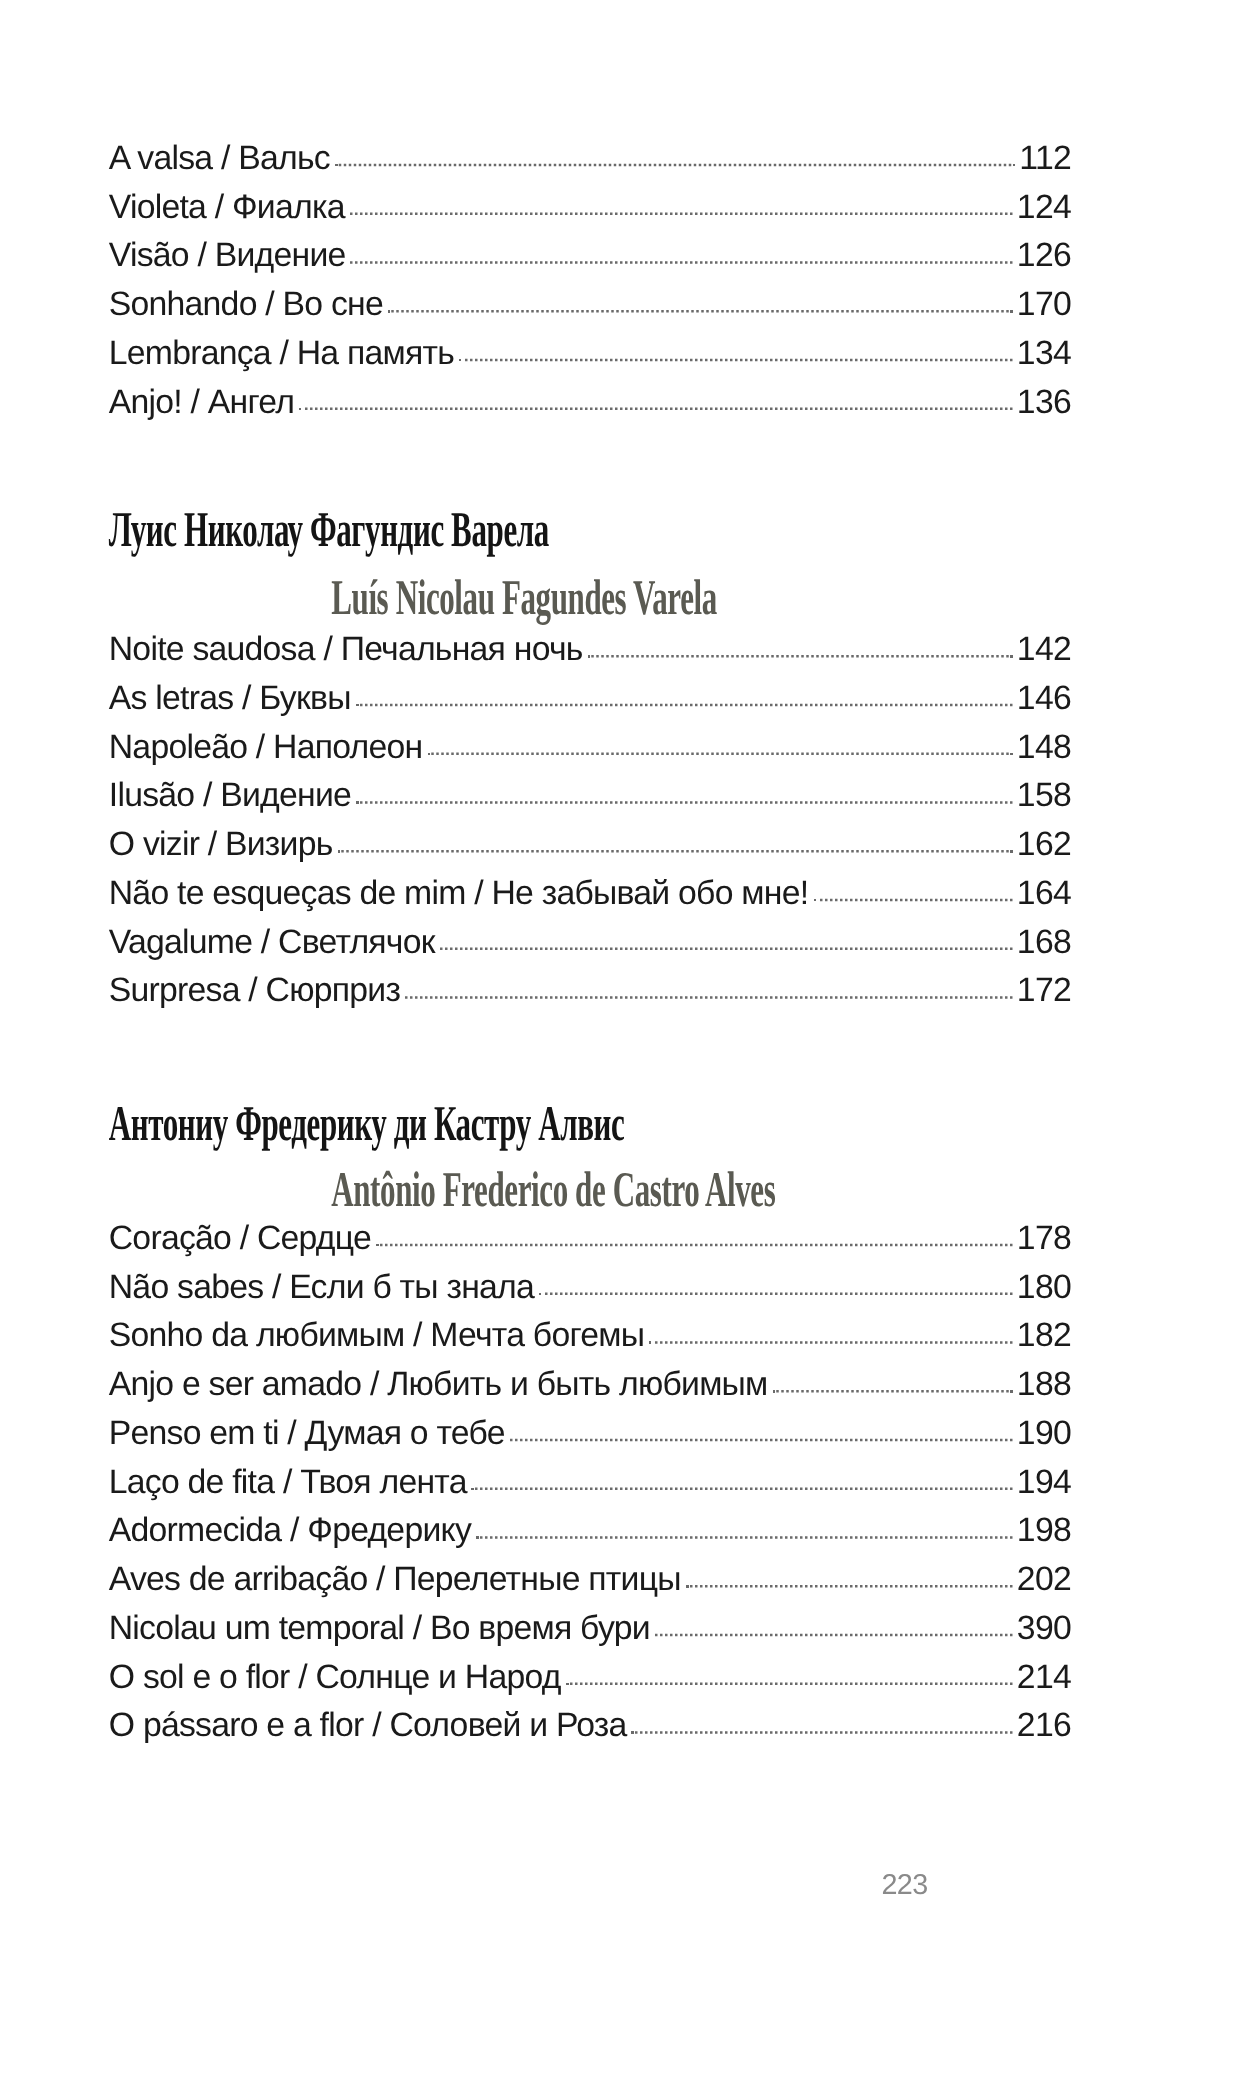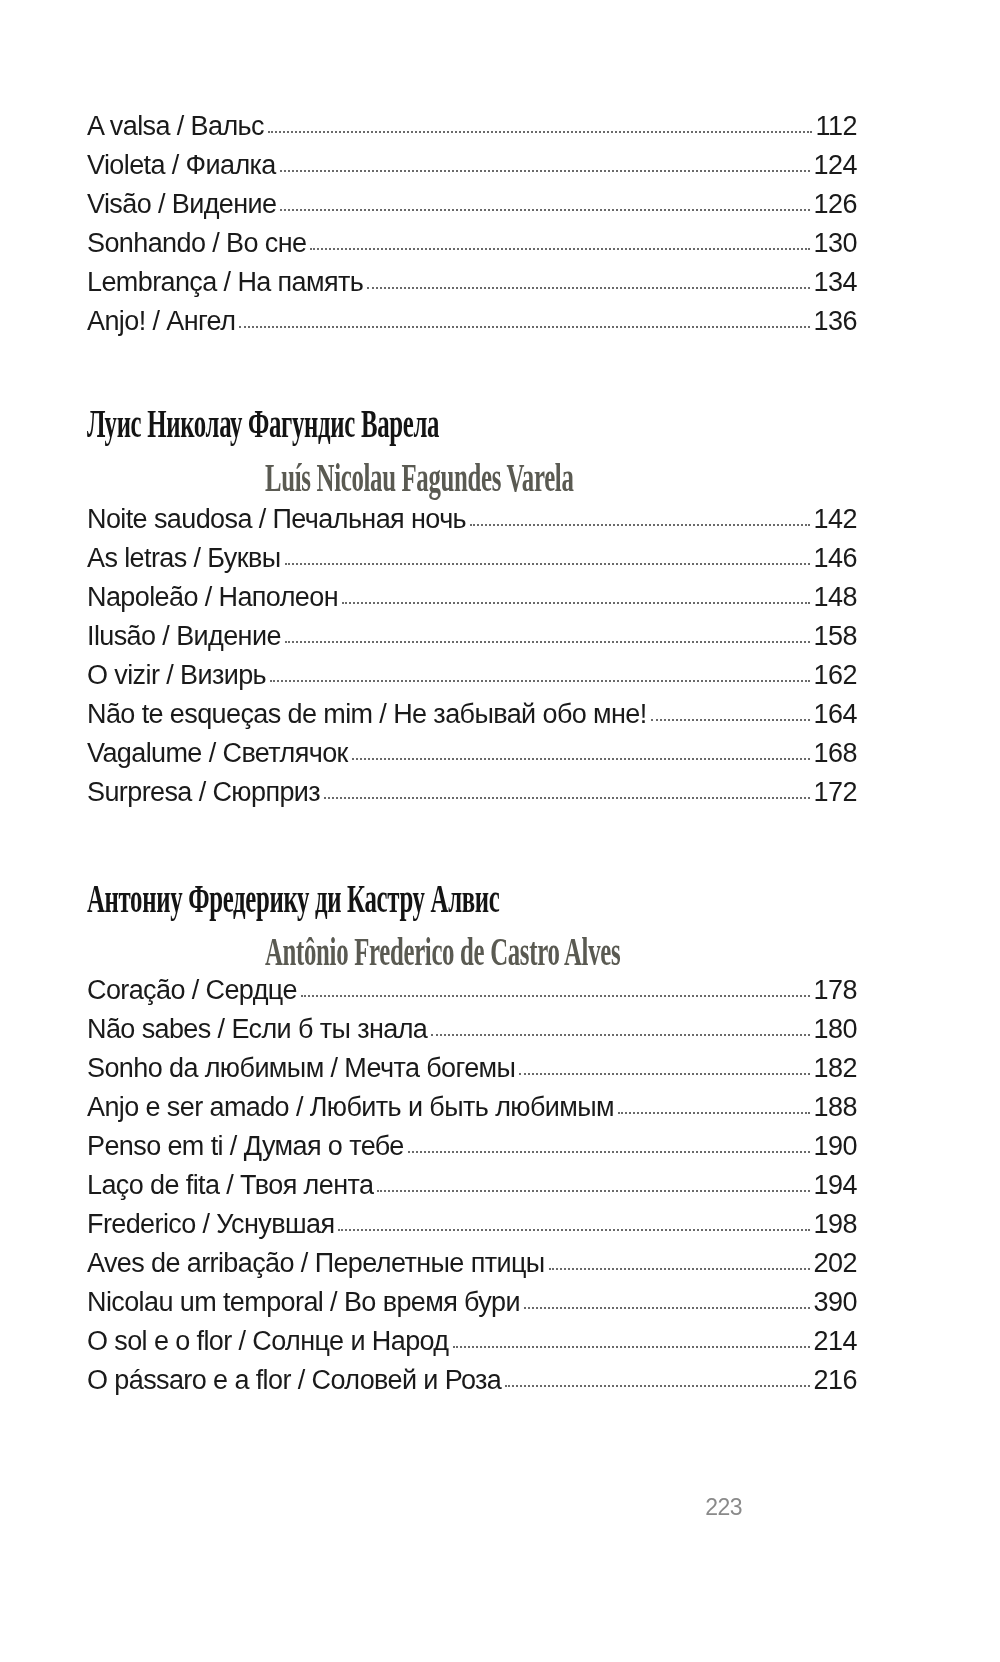--- a/index.html
+++ b/index.html
@@ -103,21 +103,21 @@
       <span class="toc-page">124</span>
     </div>
     <div class="toc-row">
       <span class="toc-title">Visão / Видение</span>
       <span class="toc-leader"></span>
       <span class="toc-page">126</span>
     </div>
     <div class="toc-row">
       <span class="toc-title">Sonhando / Во сне</span>
       <span class="toc-leader"></span>
-      <span class="toc-page">130</span>
+      <span class="toc-page">170</span>
     </div>
     <div class="toc-row">
       <span class="toc-title">Lembrança / На память</span>
       <span class="toc-leader"></span>
       <span class="toc-page">134</span>
     </div>
     <div class="toc-row">
       <span class="toc-title">Anjo! / Ангел</span>
       <span class="toc-leader"></span>
       <span class="toc-page">136</span>
@@ -198,21 +198,21 @@
       <span class="toc-title">Penso em ti / Думая о тебе</span>
       <span class="toc-leader"></span>
       <span class="toc-page">190</span>
     </div>
     <div class="toc-row">
       <span class="toc-title">Laço de fita / Твоя лента</span>
       <span class="toc-leader"></span>
       <span class="toc-page">194</span>
     </div>
     <div class="toc-row">
-      <span class="toc-title">Frederico / Уснувшая</span>
+      <span class="toc-title">Adormecida / Фредерику</span>
       <span class="toc-leader"></span>
       <span class="toc-page">198</span>
     </div>
     <div class="toc-row">
       <span class="toc-title">Aves de arribação / Перелетные птицы</span>
       <span class="toc-leader"></span>
       <span class="toc-page">202</span>
     </div>
     <div class="toc-row">
       <span class="toc-title">Nicolau um temporal / Во время бури</span>

